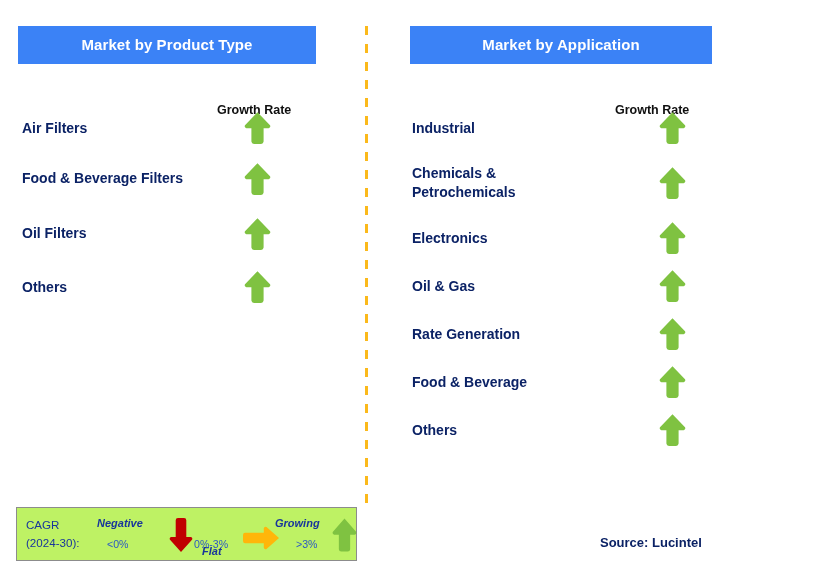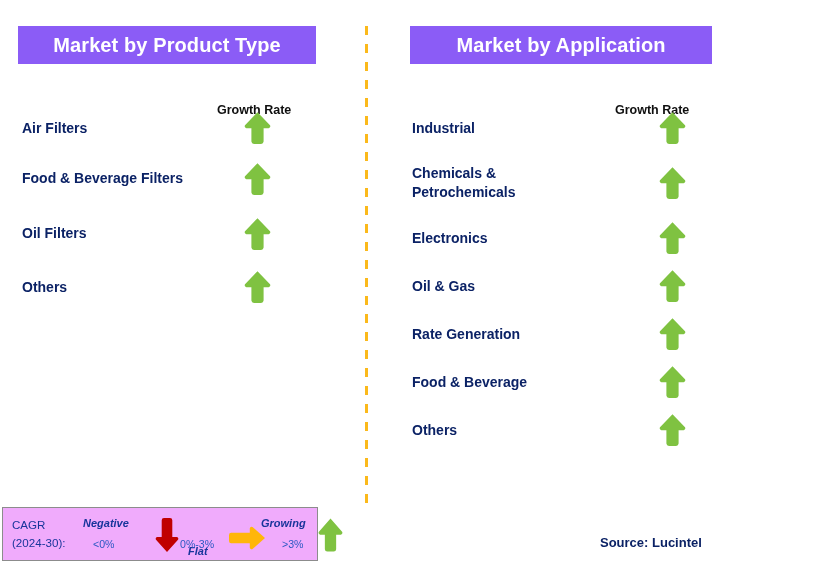--- a/index.html
+++ b/index.html
@@ -20,23 +20,23 @@
     width: 818px;
     height: 586px;
   }
 
   
   .panel { position: absolute; }
   .panel-left  { left: 18px;  top: 26px; width: 298px; }
   .panel-right { left: 410px; top: 26px; width: 302px; }
 
   .panel-header {
-    background: #8b5cf6;
+    background: #3b82f6;
     color: #ffffff;
-    font-size: 20px;
+    font-size: 15px;
     font-weight: bold;
     text-align: center;
     height: 38px;
     line-height: 38px;
     letter-spacing: .1px;
     white-space: nowrap;
   }
 
   .growth-label {
     position: absolute;
@@ -105,26 +105,26 @@
     top: 535px;
     font-size: 13px;
     font-weight: bold;
     color: #0B2265;
     white-space: nowrap;
   }
 
   
   .legend {
     position: absolute;
-    left: 2px;
+    left: 16px;
     top: 507px;
-    width: 316px;
+    width: 341px;
     height: 54px;
     border: 1.5px solid #8C8C8C;
-    background: #f0abfc;
+    background: #bef264;
     box-sizing: border-box;
   }
   .legend-inner {
     position: relative;
     width: 100%;
     height: 100%;
   }
   .legend-cagr {
     position: absolute;
     left: 9px;

